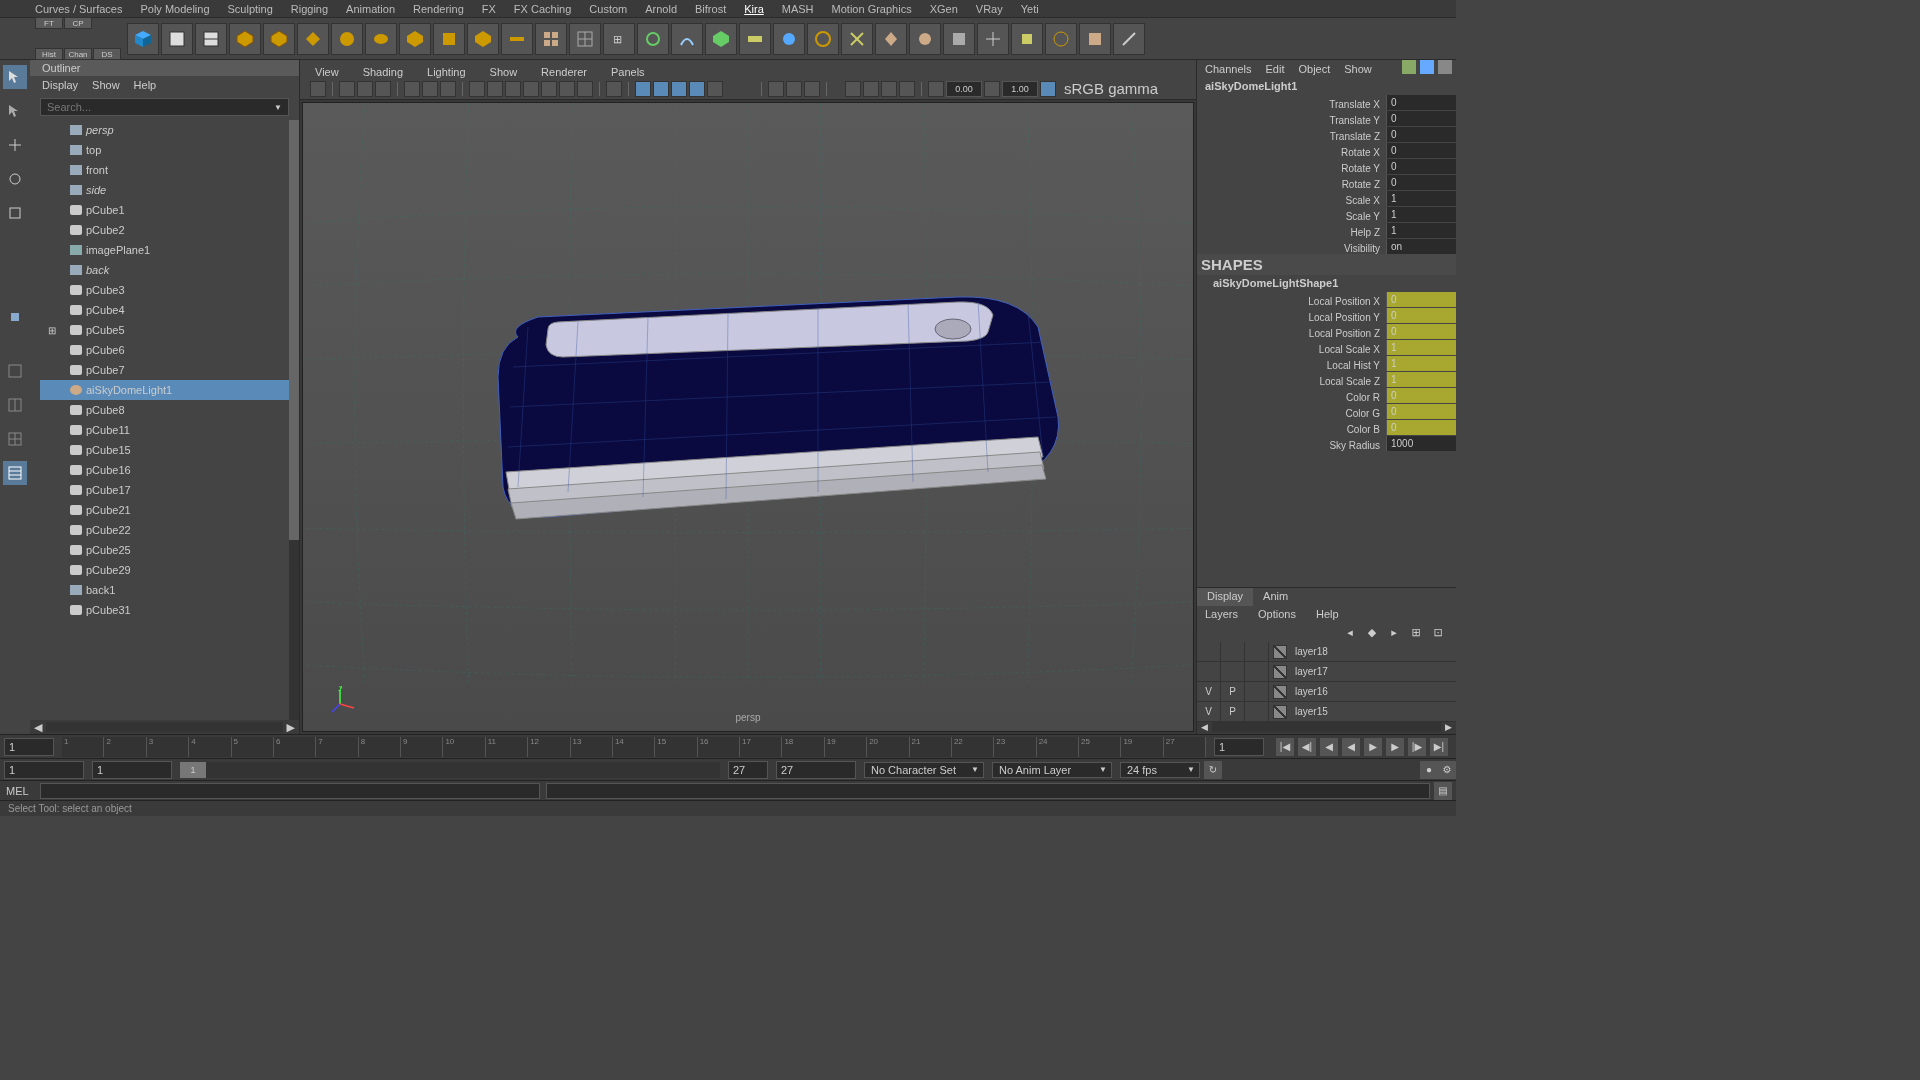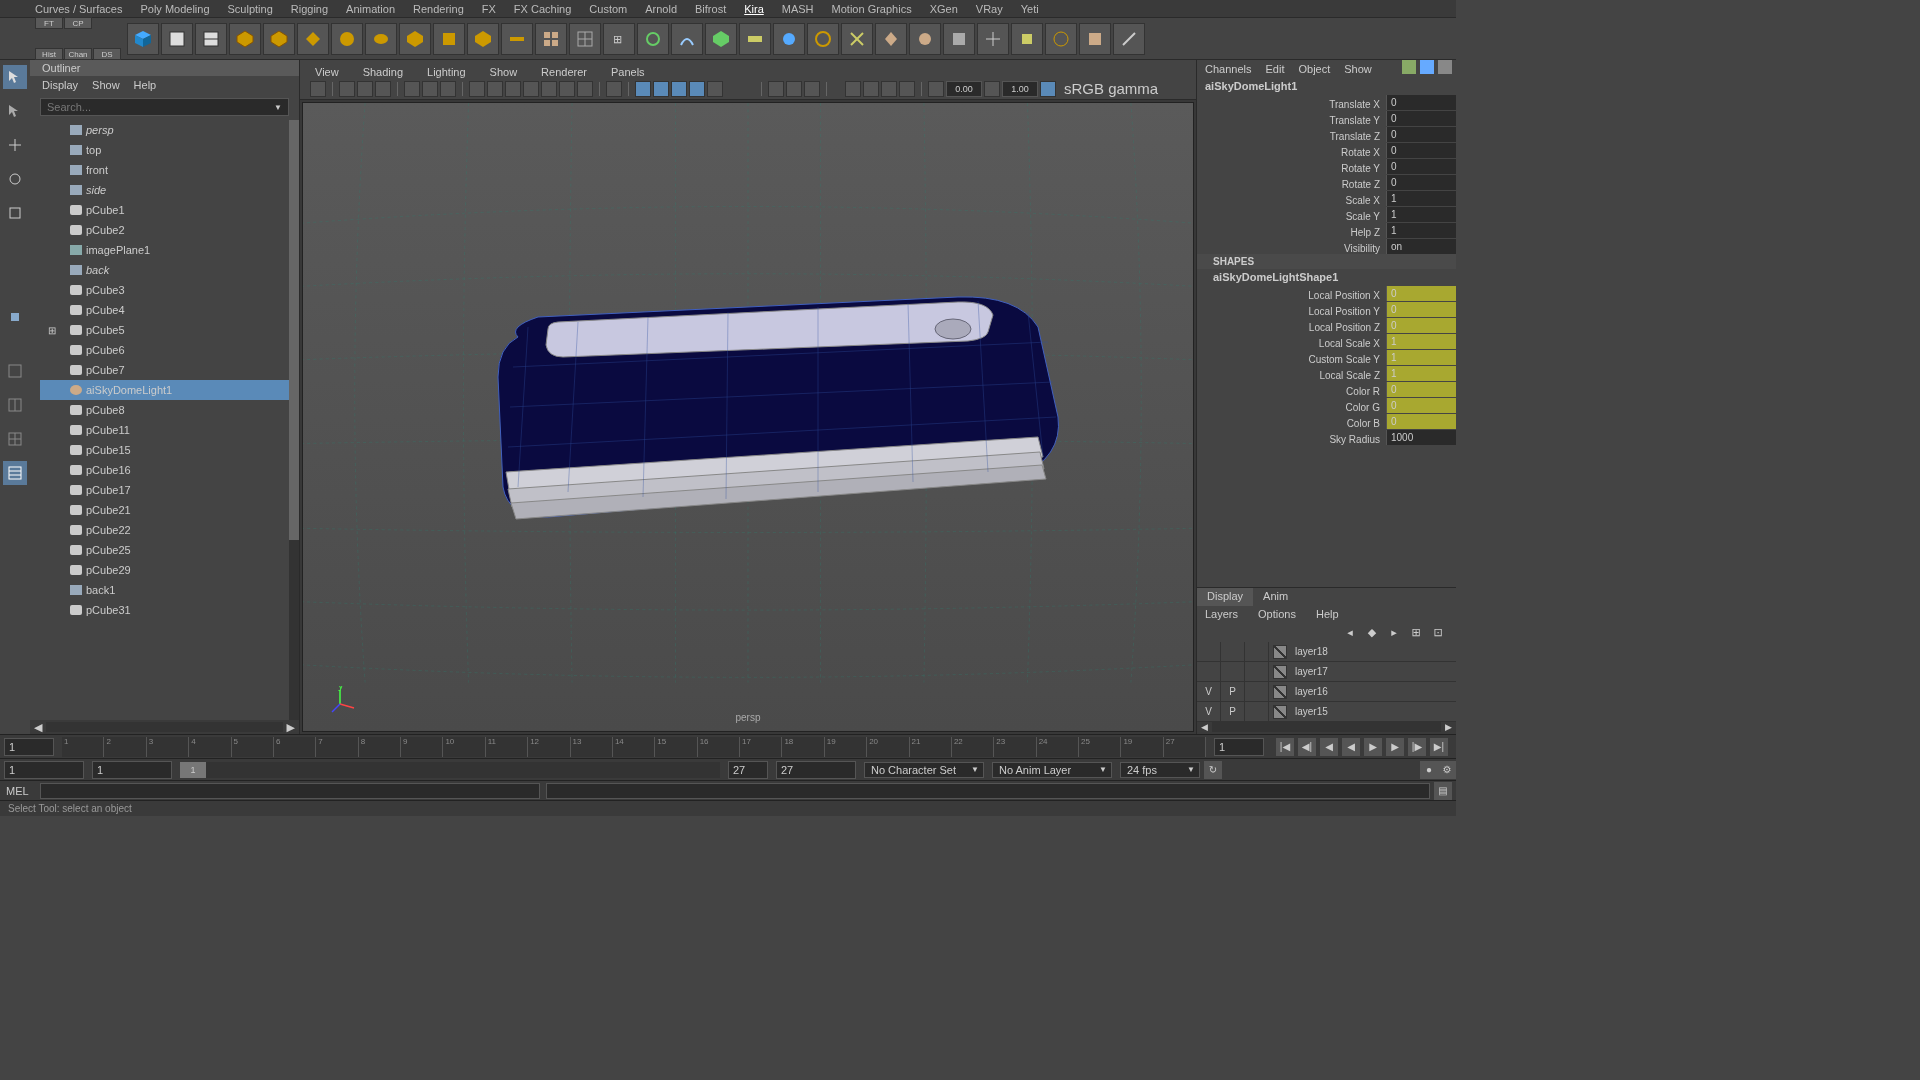--- a/index.html
+++ b/index.html
@@ -60,21 +60,21 @@
 
 
 .channel-box { width: 260px; background: #444; border-left: 1px solid #2a2a2a; display: flex; flex-direction: column; position: relative; }
 .cb-tabs { height: 18px; display: flex; gap: 14px; padding-left: 8px; align-items: center; }
 .cb-nodename { padding: 2px 8px; font-weight: bold; font-size: 11px; }
 .cb-attrs { display: flex; flex-direction: column; }
 .cb-row { height: 16px; display: flex; align-items: flex-end; }
 .cb-label { flex: 1; text-align: right; padding-right: 6px; font-size: 10px; }
 .cb-value { width: 70px; background: #2a2a2a; border-left: 1px solid #555; padding-left: 4px; font-size: 10px; height: 15px; display: flex; align-items: center; }
 .cb-value.color { background: #a8a830; }
-.cb-section { padding: 2px 16px; font-weight: bold; font-size: 10px; background: #4a4a4a; }
+.cb-section { padding: 2px 4px; font-weight: bold; font-size: 15px; background: #4a4a4a; }
 .cb-icons { position: absolute; top: 0; right: 4px; display: flex; gap: 4px; }
 .cb-icons > div { width: 14px; height: 14px; }
 
 
 .layer-editor { border-top: 1px solid #2a2a2a; display: flex; flex-direction: column; }
 .layer-tabs { height: 18px; display: flex; }
 .layer-tab { padding: 2px 10px; cursor: pointer; }
 .layer-tab.active { background: #555; }
 .layer-menu { height: 16px; display: flex; gap: 20px; padding-left: 8px; align-items: center; }
 .layer-toolbar { height: 20px; display: flex; justify-content: flex-end; gap: 6px; padding-right: 10px; align-items: center; }
@@ -675,21 +675,21 @@
         </div>
         <div class="cb-row">
           <div class="cb-label">Local Position Z</div>
           <div class="cb-value color">0</div>
         </div>
         <div class="cb-row">
           <div class="cb-label">Local Scale X</div>
           <div class="cb-value color">1</div>
         </div>
         <div class="cb-row">
-          <div class="cb-label">Custom Scale Y</div>
+          <div class="cb-label">Local Hist Y</div>
           <div class="cb-value color">1</div>
         </div>
         <div class="cb-row">
           <div class="cb-label">Local Scale Z</div>
           <div class="cb-value color">1</div>
         </div>
         <div class="cb-row">
           <div class="cb-label">Color R</div>
           <div class="cb-value color">0</div>
         </div>

